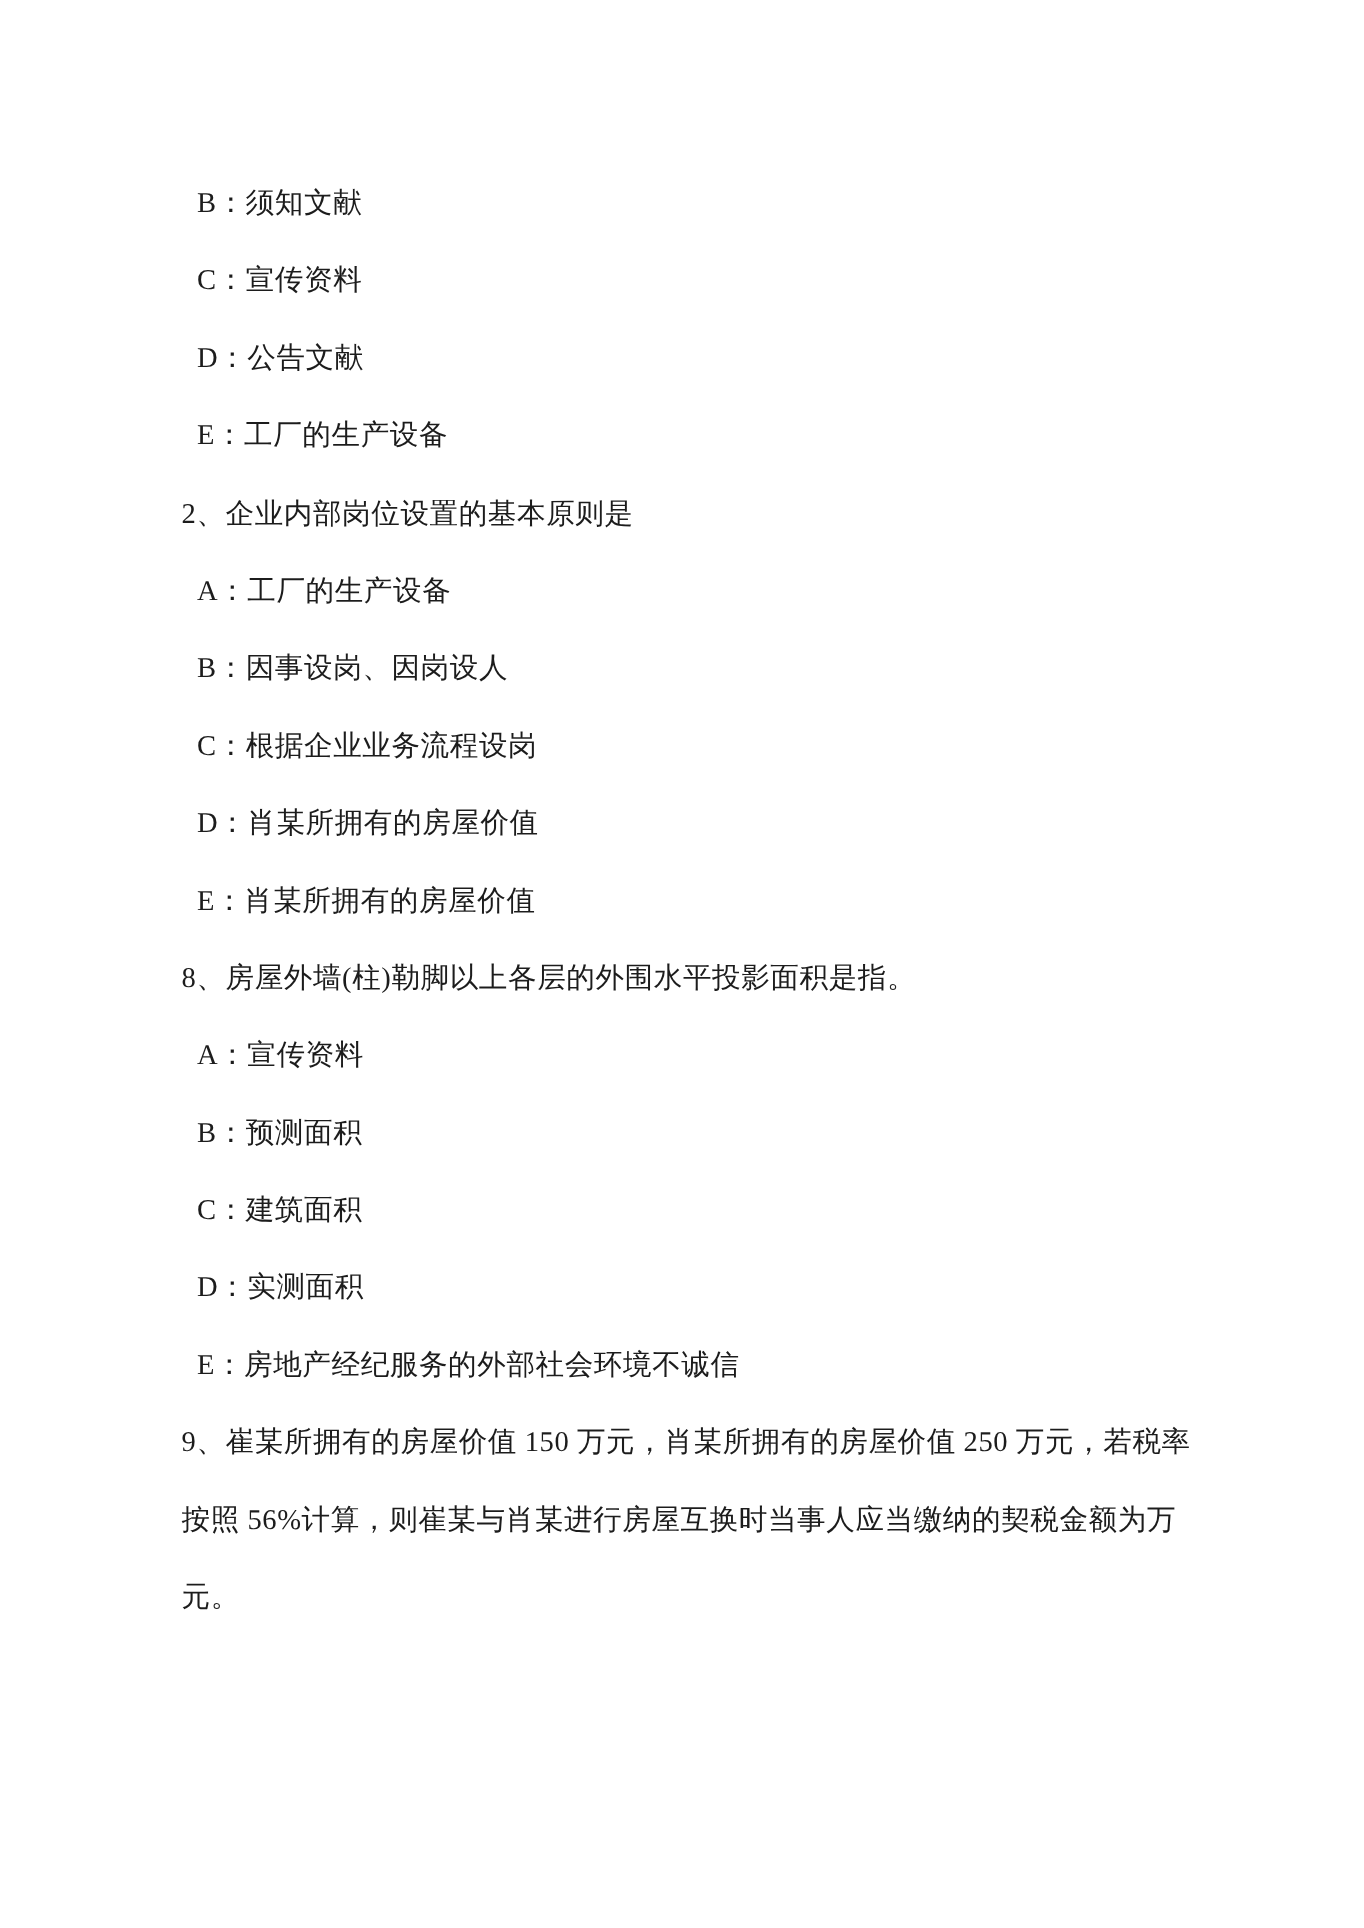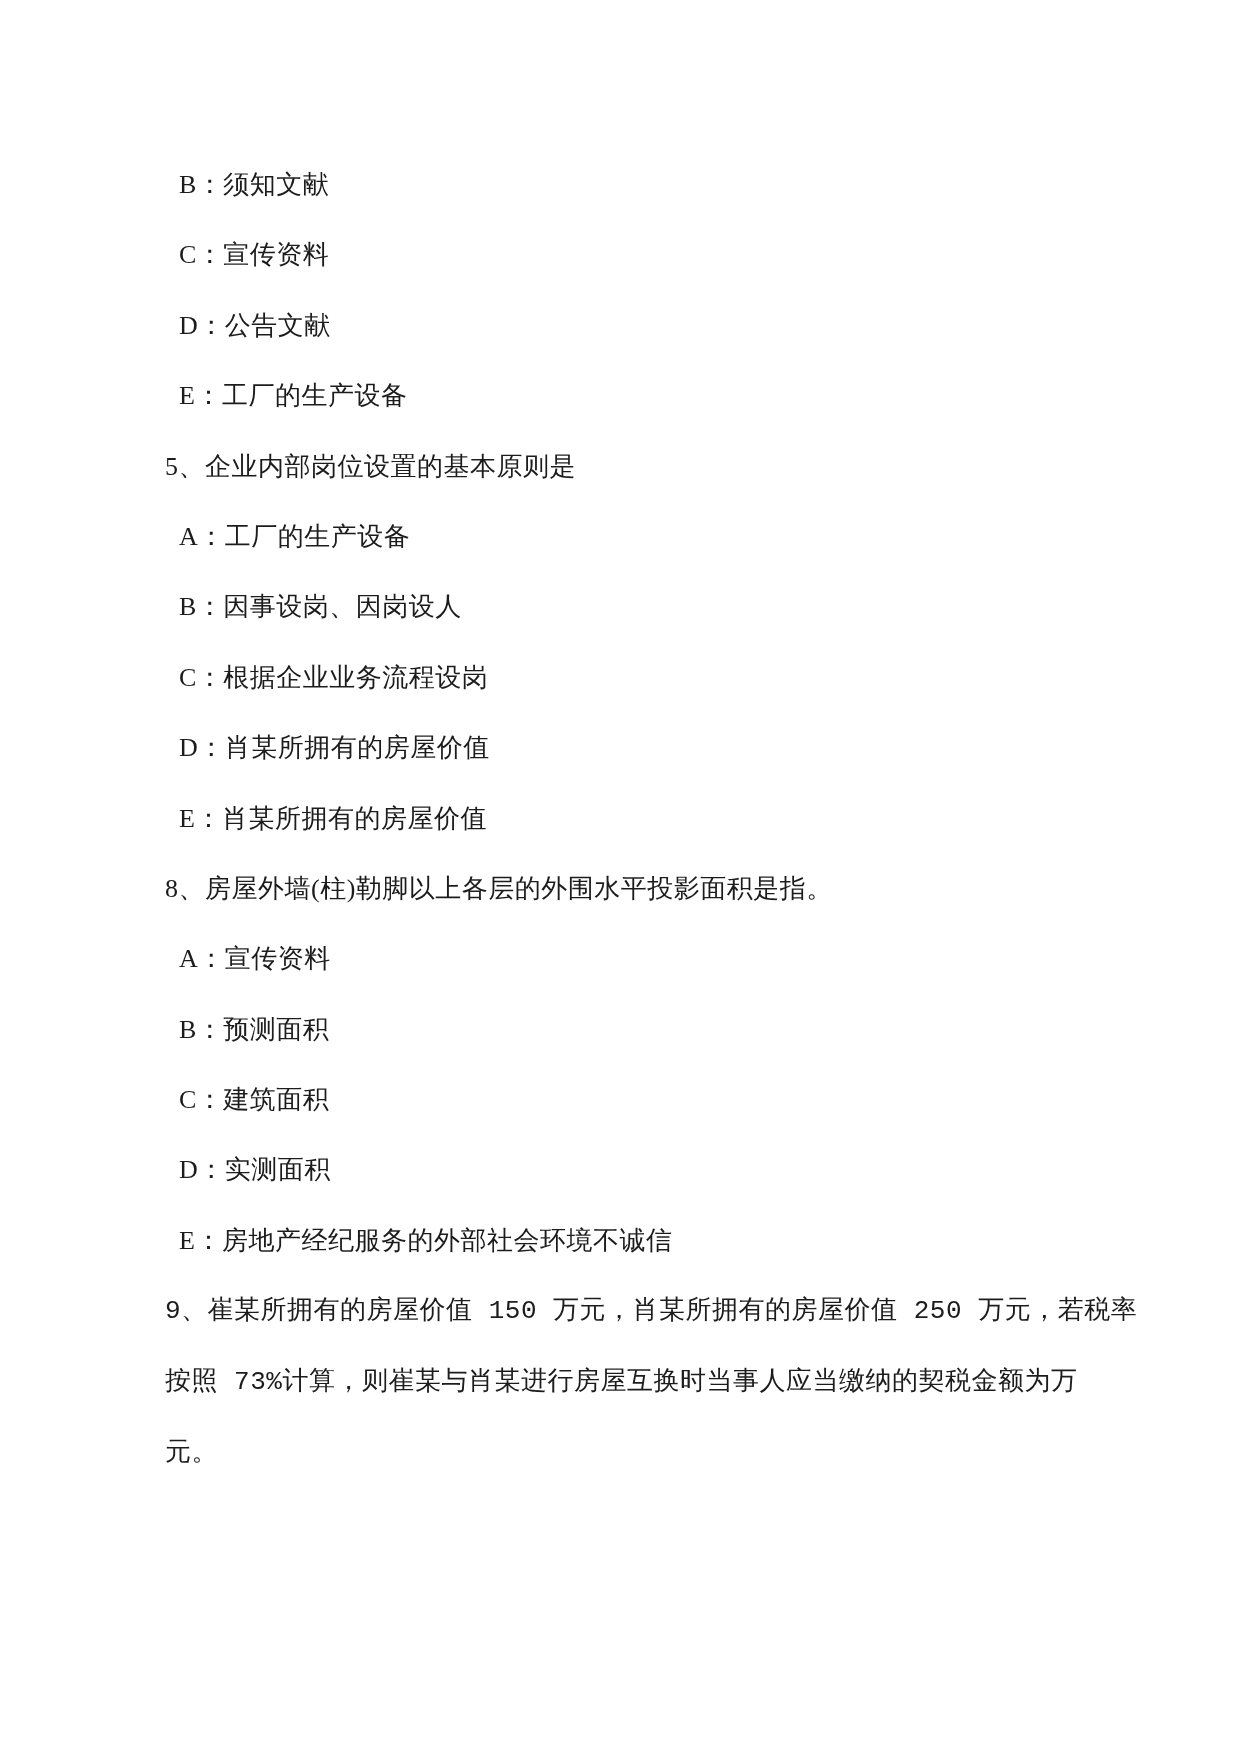--- a/index.html
+++ b/index.html
@@ -29,41 +29,40 @@
     white-space: nowrap;
     letter-spacing: 0.5px;
   }
   .t-option {
     padding-left: 14px;
   }
   .t-question-justified,
   .t-continuation-justified {
     text-align: justify;
     text-align-last: justify;
-    font-family: Liberation Mono, monospace;
   }
 </style>
 </head>
 <body style="background: rgb(255, 255, 255);">
 
 <div class="page">
   <div class="content" style="color: rgb(28, 28, 28);">
       <div class="line t-option">B：须知文献</div>
       <div class="line t-option">C：宣传资料</div>
       <div class="line t-option">D：公告文献</div>
       <div class="line t-option">E：工厂的生产设备</div>
-      <div class="line t-question">5、企业内部岗位设置的基本原则是</div>
+      <div class="line t-question">2、企业内部岗位设置的基本原则是</div>
       <div class="line t-option">A：工厂的生产设备</div>
       <div class="line t-option">B：因事设岗、因岗设人</div>
       <div class="line t-option">C：根据企业业务流程设岗</div>
       <div class="line t-option">D：肖某所拥有的房屋价值</div>
       <div class="line t-option">E：肖某所拥有的房屋价值</div>
       <div class="line t-question">8、房屋外墙(柱)勒脚以上各层的外围水平投影面积是指。</div>
       <div class="line t-option">A：宣传资料</div>
       <div class="line t-option">B：预测面积</div>
       <div class="line t-option">C：建筑面积</div>
       <div class="line t-option">D：实测面积</div>
       <div class="line t-option">E：房地产经纪服务的外部社会环境不诚信</div>
       <div class="line t-question-justified">9、崔某所拥有的房屋价值 150 万元，肖某所拥有的房屋价值 250 万元，若税率</div>
-      <div class="line t-continuation-justified">按照 73%计算，则崔某与肖某进行房屋互换时当事人应当缴纳的契税金额为万</div>
+      <div class="line t-continuation-justified">按照 56%计算，则崔某与肖某进行房屋互换时当事人应当缴纳的契税金额为万</div>
       <div class="line t-continuation">元。</div>
     </div>
 </div>
 
 </body></html>

